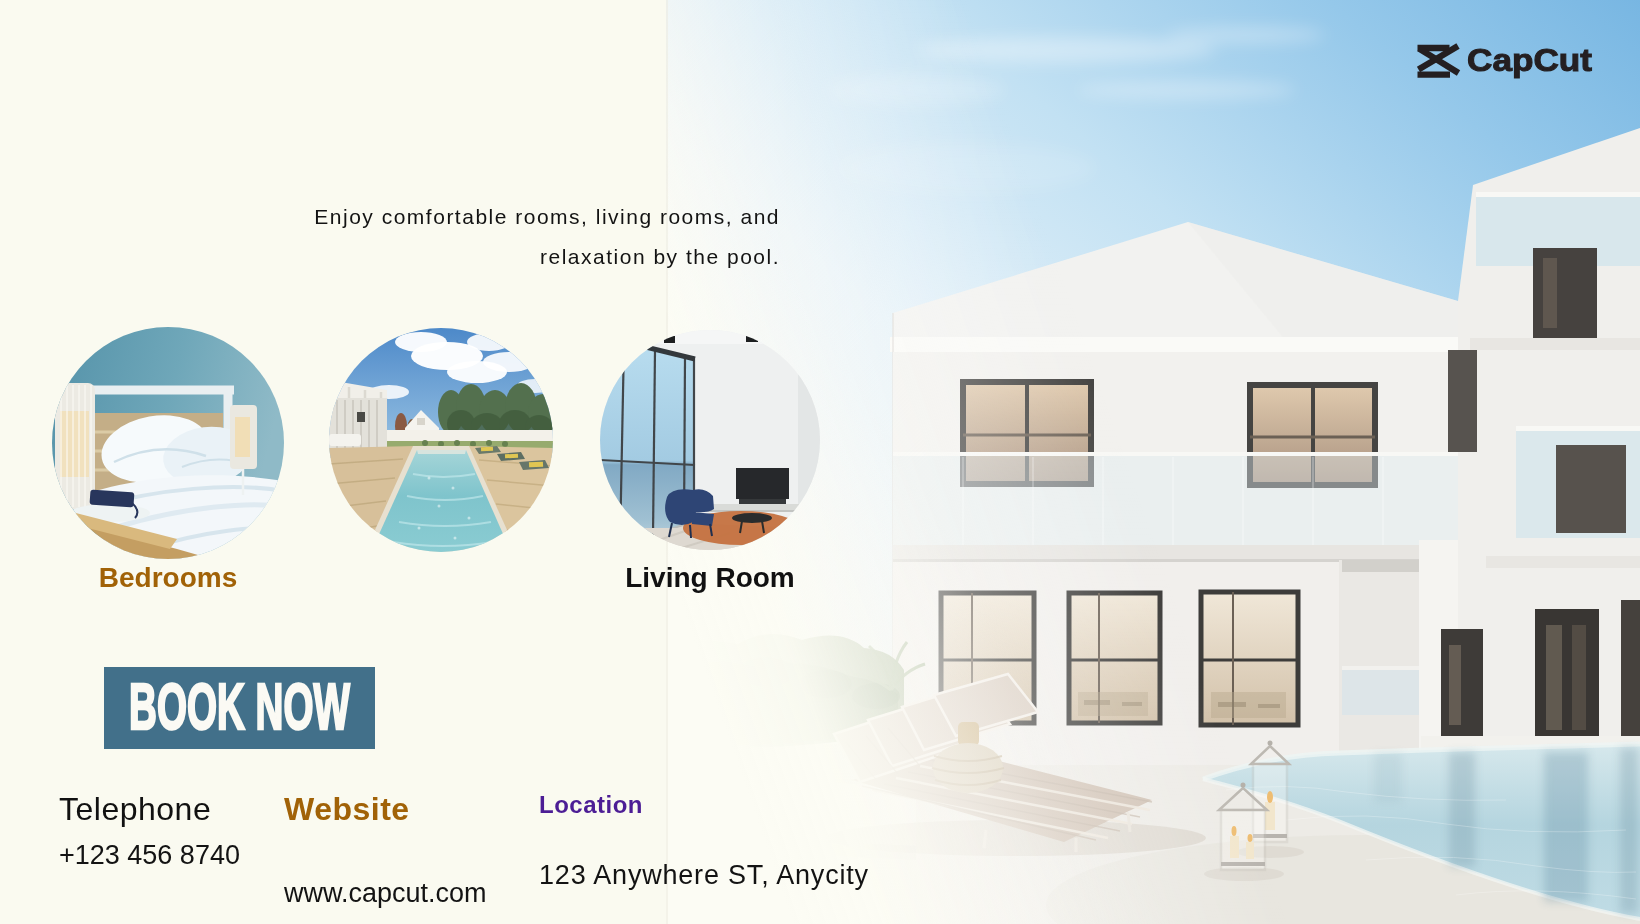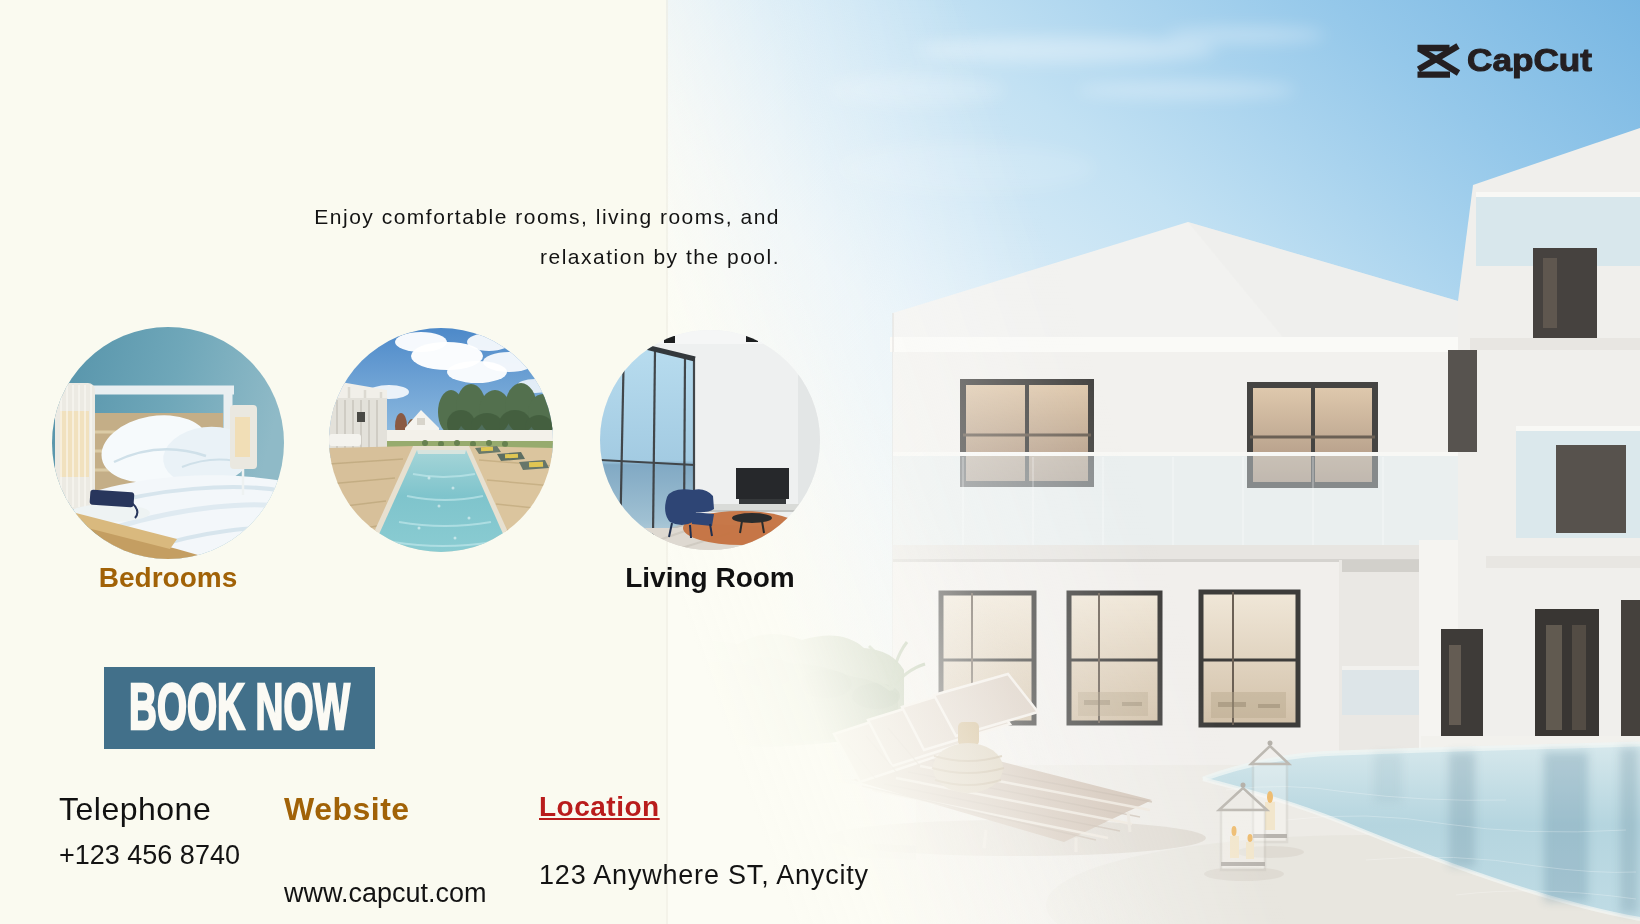--- a/index.html
+++ b/index.html
@@ -574,17 +574,17 @@
 </div>
 
 <div class="abs" style="left:59px;top:791px;font-size:32px;font-weight:normal;color:#111;letter-spacing:0.5px;">Telephone</div>
 
 <div class="abs" style="left:59px;top:840px;font-size:27px;color:#131313;">+123 456 8740</div>
 
 <div class="abs" style="left:284px;top:791px;font-size:32px;font-weight:bold;color:#a16207;letter-spacing:0.5px;">Website</div>
 
 <div class="abs" style="left:284px;top:840px;font-size:27px;color:#131313;margin-top:38px;">www.capcut.com</div>
 
-<div class="abs" style="left:539px;top:791px;font-size:28px;font-weight:bold;color:#b91c1c;letter-spacing:0.5px;text-decoration:underline;">Location</div>
+<div class="abs" style="left:539px;top:791px;font-size:24px;font-weight:bold;color:#4c1d95;letter-spacing:0.5px;">Location</div>
 
 <div class="abs" style="left:539px;top:840px;font-size:27px;color:#131313;letter-spacing:0.8px;margin-top:20px;">123 Anywhere ST, Anycity</div>
 
 </div>
 
 </body></html>

